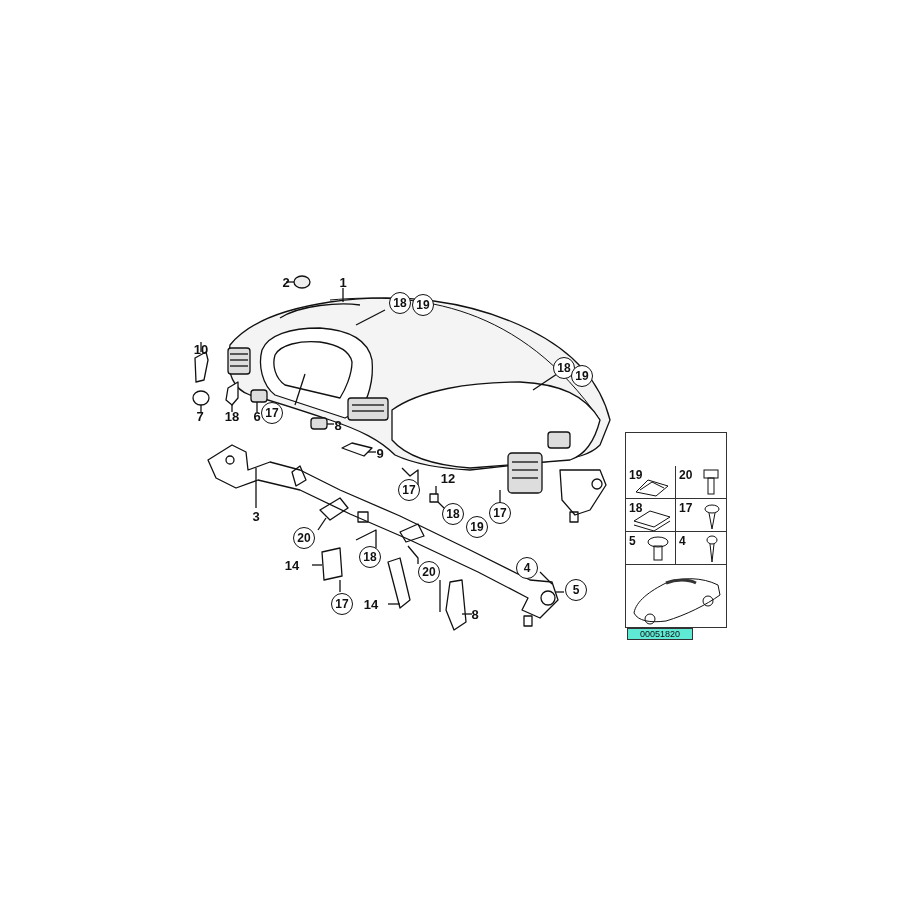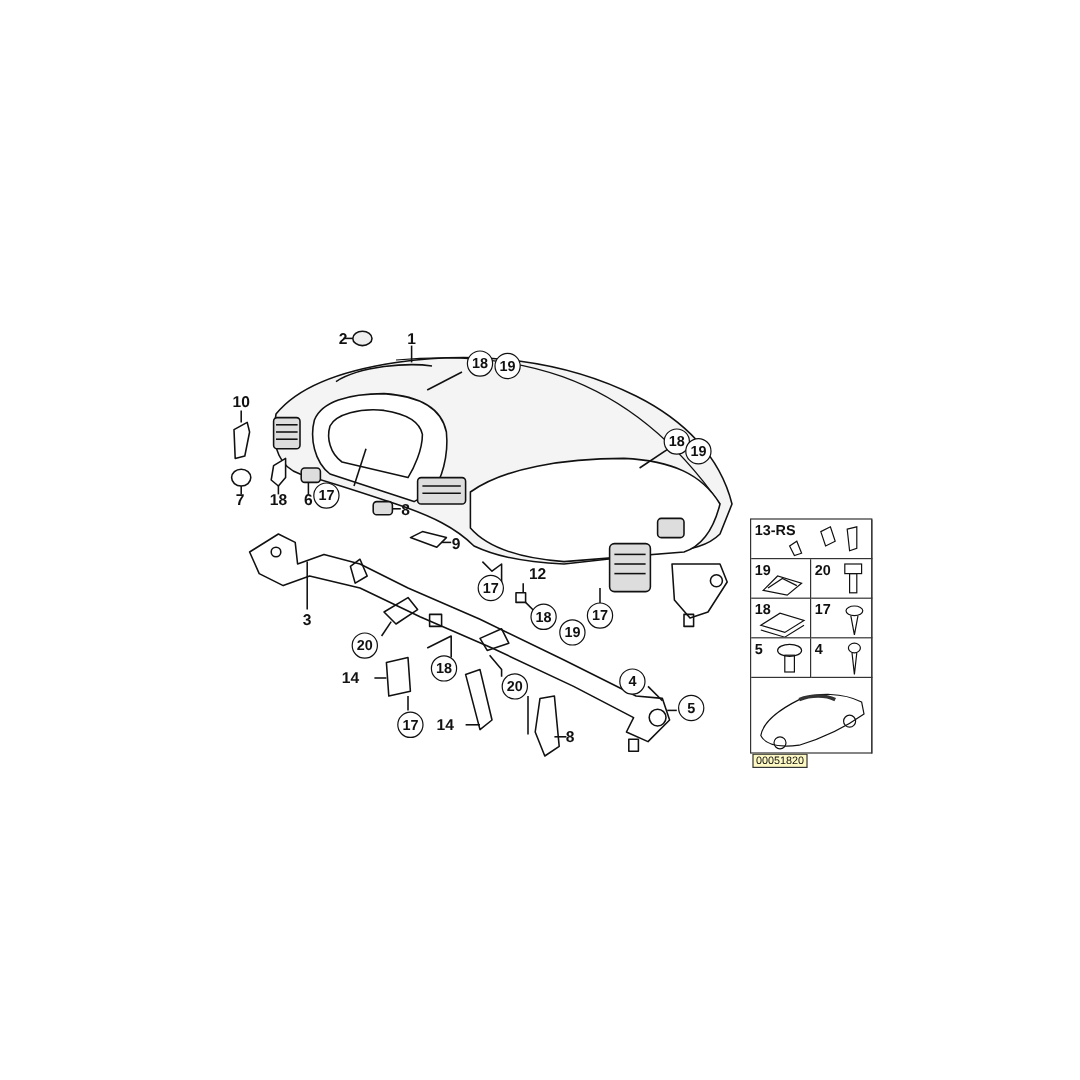--- a/index.html
+++ b/index.html
@@ -3,21 +3,21 @@
 <meta charset="utf-8">
 <style>
   html,body{margin:0;padding:0;background:#fff;}
   body{width:900px;height:900px;position:relative;overflow:hidden;font-family:"Liberation Sans",sans-serif;}
   #diagram{position:absolute;left:0;top:0;width:900px;height:900px;}
   .lbl{position:absolute;font-weight:bold;font-size:13px;color:#111;line-height:1;transform:translate(-50%,-50%);white-space:nowrap;}
   .circ{position:absolute;width:22px;height:22px;border:1.4px solid #111;border-radius:50%;background:#fff;font-weight:bold;font-size:12px;color:#111;display:flex;align-items:center;justify-content:center;transform:translate(-50%,-50%);box-sizing:border-box;}
   #legend{position:absolute;left:625px;top:432px;width:102px;height:196px;border:1px solid #333;box-sizing:border-box;background:#fff;}
   .cell{position:absolute;border-right:1px solid #333;border-bottom:1px solid #333;box-sizing:border-box;}
   .cell .num{position:absolute;left:3px;top:2px;font-weight:bold;font-size:12px;color:#111;}
-  #ref{position:absolute;left:627px;top:628px;border:1px solid #333;font-size:9px;padding:0 2px;color:#111;background:#fef9c3;}
+  #ref{position:absolute;left:627px;top:628px;border:1px solid #333;font-size:9px;padding:0 12px;color:#111;background:#5eead4;}
 </style>
 </head>
 <body>
 
 <div id="diagram">
   <svg width="900" height="900" viewBox="0 0 900 900">
     <g fill="none" stroke="#111" stroke-width="1.3" stroke-linejoin="round">
 
       <path d="M230,345 C250,320 290,308 330,302 C400,292 470,300 530,330 C570,350 600,380 610,420 L600,445 C590,455 575,458 560,460 L470,470 C430,468 410,462 395,455 C380,440 360,430 330,420 C300,410 270,400 250,395 C235,390 225,375 230,345 Z" fill="#f4f4f4"></path>
       <path d="M280,318 C300,305 340,302 360,305"></path>
@@ -101,21 +101,21 @@
       <line x1="440" y1="580" x2="440" y2="612"></line>
       <line x1="462" y1="614" x2="472" y2="614"></line>
       <line x1="540" y1="572" x2="552" y2="584"></line>
       <line x1="556" y1="592" x2="564" y2="592"></line>
     </g>
   </svg>
 
   
   <span class="lbl" style="left:286px;top:282px">2</span>
   <span class="lbl" style="left:343px;top:282px">1</span>
-  <span class="lbl" style="left:201px;top:335px">10</span>
+  <span class="lbl" style="left:201px;top:349px">10</span>
   <span class="lbl" style="left:200px;top:416px">7</span>
   <span class="lbl" style="left:232px;top:416px">18</span>
   <span class="lbl" style="left:257px;top:416px">6</span>
   <span class="lbl" style="left:338px;top:425px">8</span>
   <span class="lbl" style="left:380px;top:453px">9</span>
   <span class="lbl" style="left:448px;top:478px">12</span>
   <span class="lbl" style="left:256px;top:516px">3</span>
   <span class="lbl" style="left:292px;top:565px">14</span>
   <span class="lbl" style="left:371px;top:604px">14</span>
   <span class="lbl" style="left:475px;top:614px">8</span>
@@ -132,30 +132,20 @@
   <span class="circ" style="left:500px;top:513px">17</span>
   <span class="circ" style="left:304px;top:538px">20</span>
   <span class="circ" style="left:370px;top:557px">18</span>
   <span class="circ" style="left:429px;top:572px">20</span>
   <span class="circ" style="left:342px;top:604px">17</span>
   <span class="circ" style="left:527px;top:568px">4</span>
   <span class="circ" style="left:576px;top:590px">5</span>
 
   
   <div id="legend">
-    <div class="cell" style="left:0;top:0;width:101px;height:33px">
-      <span class="num">13-RS</span>
-      <svg width="100" height="32" style="position:absolute;left:0;top:0">
-          <g fill="none" stroke="#111">
-            <path d="M32,22 L38,18 L42,28 L36,30 Z"></path>
-            <path d="M58,10 L66,6 L70,18 L62,22 Z"></path>
-            <path d="M80,8 L88,6 L88,24 L82,26 Z"></path>
-          </g>
-        </svg>
-    </div>
     <div class="cell" style="left:0;top:33px;width:50px;height:33px">
       <span class="num">19</span>
       <svg width="50" height="32" style="position:absolute;left:0;top:0">
           <g fill="none" stroke="#111">
             <path d="M10,26 L22,14 L42,20 L30,30 Z"></path>
             <path d="M14,24 L26,16 L38,22"></path>
           </g>
         </svg>
     </div>
     <div class="cell" style="left:50px;top:33px;width:51px;height:33px">

